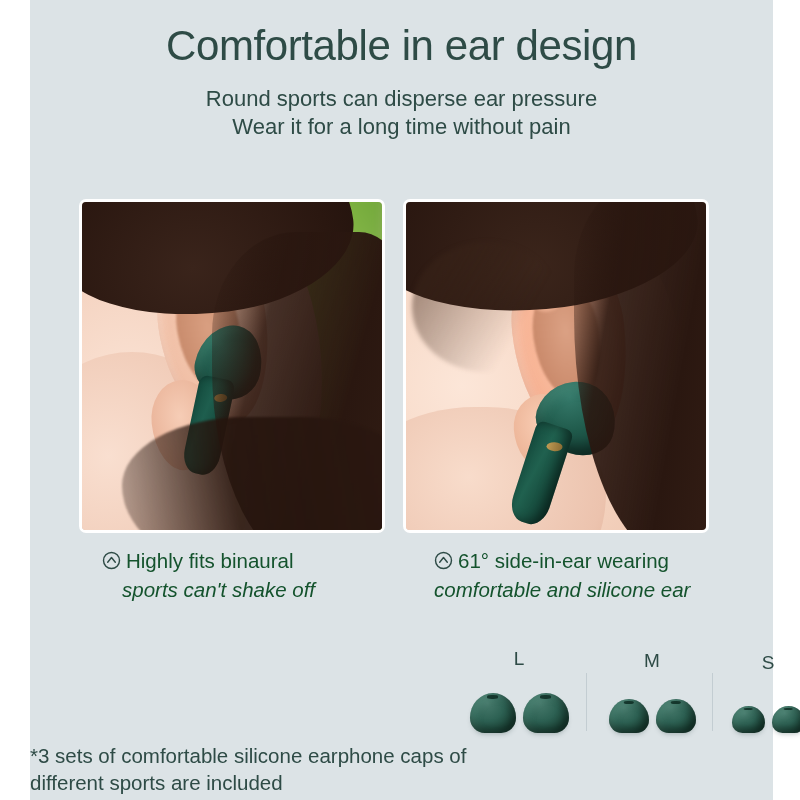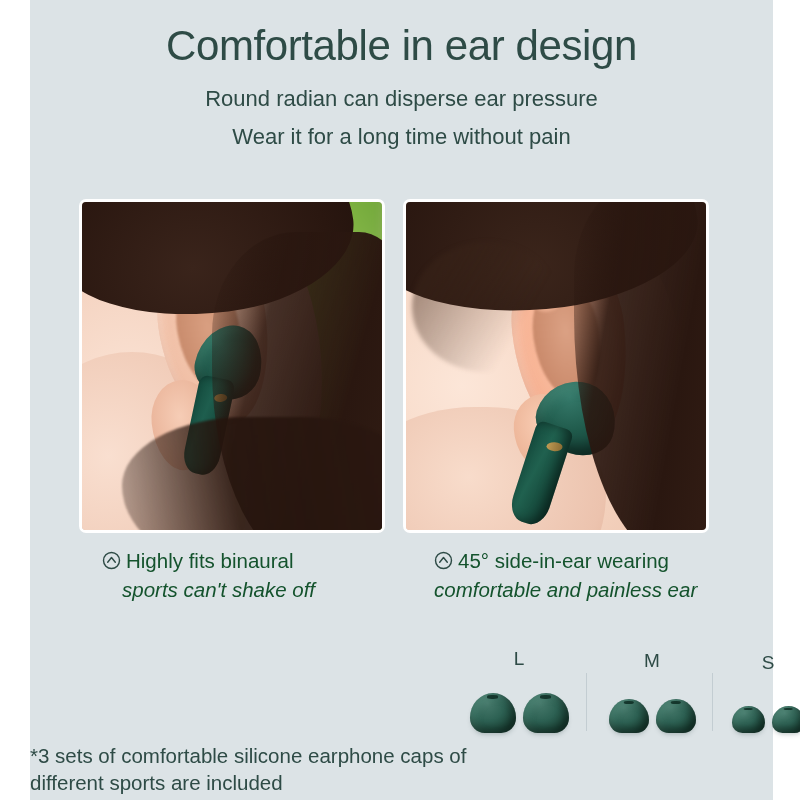--- a/index.html
+++ b/index.html
@@ -48,21 +48,21 @@
     left: 0;
     width: 743px;
     text-align: center;
     font-size: 22px;
     font-weight: 400;
     color: #2e4b46;
     line-height: 1.2;
     white-space: nowrap;
   }
   .sub1 { top: 86px; }
-  .sub2 { top: 124px; }
+  .sub2 { top: 114px; }
 
   
   .photo {
     position: absolute;
     top: 199px;
     width: 306px;
     height: 334px;
     border: 3px solid #ffffff;
     border-radius: 7px;
     box-sizing: border-box;
@@ -392,21 +392,21 @@
   }
   .footer span { display: block; }
 </style>
 </head>
 <body>
 
 <div id="page">
   <div id="panel">
 
     <div class="headline">Comfortable in ear design</div>
-    <div class="sub sub1">Round radian can disperse ear pressure</div>
+    <div class="sub sub1">Round sports can disperse ear pressure</div>
     <div class="sub sub2">Wear it for a long time without pain</div>
 
     <div class="photo photo-left">
       <div class="photo-inner">
         <div class="L-greenbg"></div>
         <div class="L-skin"></div>
         <div class="L-jaw"></div>
         <div class="L-ear"></div>
         <div class="L-ear-inner"></div>
         <div class="L-lobe"></div>
@@ -445,22 +445,22 @@
               <circle cx="10" cy="10" r="8.4" fill="none" stroke="#2e4b46" stroke-width="1.5"></circle>
               <polyline points="6,11.8 10,6.8 14,11.8" fill="none" stroke="#2e4b46" stroke-width="1.5" stroke-linecap="round" stroke-linejoin="round"></polyline>
             </svg></span><span>Highly fits binaural</span></span>
       <span class="line2">sports can't shake off</span>
     </div>
 
     <div class="caption cap-right">
       <span class="line1"><span class="cap-icon"><svg width="19" height="19" viewBox="0 0 20 20">
               <circle cx="10" cy="10" r="8.4" fill="none" stroke="#2e4b46" stroke-width="1.5"></circle>
               <polyline points="6,11.8 10,6.8 14,11.8" fill="none" stroke="#2e4b46" stroke-width="1.5" stroke-linecap="round" stroke-linejoin="round"></polyline>
-            </svg></span><span>45° side-in-ear wearing</span></span>
-      <span class="line2">comfortable and painless ear</span>
+            </svg></span><span>61° side-in-ear wearing</span></span>
+      <span class="line2">comfortable and silicone ear</span>
     </div>
 
     <div class="caps-area">
 
       <div class="cap-group" style="left:40px; width:118px; height:84px;">
         <div class="cap-size-label" style="top:0;">L</div>
         <div class="cap-pair">
           <div class="cap-dome" style="width:46px;height:40px;"></div>
           <div class="cap-dome" style="width:46px;height:40px;"></div>
         </div>

